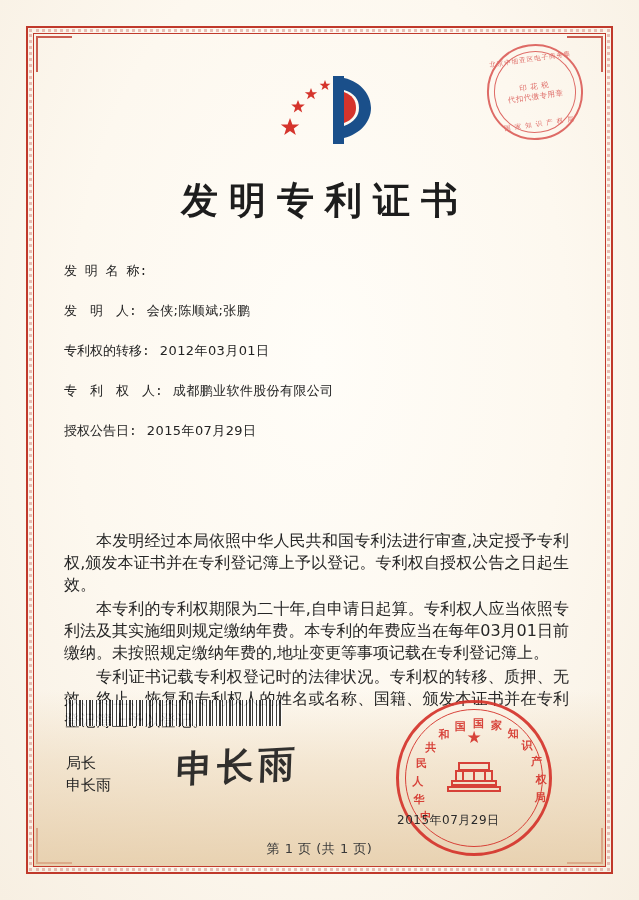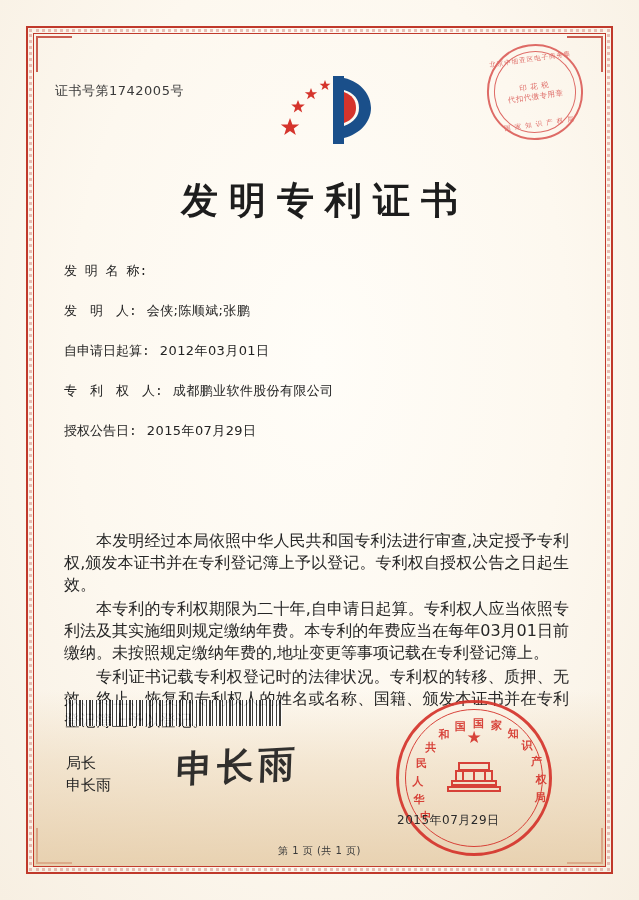--- a/index.html
+++ b/index.html
@@ -261,40 +261,39 @@
     letter-spacing: 4px;
     transform: rotate(-3deg) skewX(-5deg);
     opacity: .9;
   }
 
   .page-footer {
     position: absolute;
     left: 0; right: 0;
     bottom: 42px;
     text-align: center;
-    font-size: 10px;
+    font-size: 13px;
     color: #3a3a3a;
     letter-spacing: .5px;
   }
 </style>
 </head>
 <body>
 
 <div class="page">
 
   <div class="border-deco"></div>
   <div class="border-outer"></div>
   <div class="border-inner"></div>
   <div class="corner tl"></div>
   <div class="corner tr"></div>
   <div class="corner bl"></div>
   <div class="corner br"></div>
   <div class="bottom-band"></div>
 
-  <div class="cert-number">证书号第1742005号</div>
 
   <div class="logo">
     <svg viewBox="0 0 96 76" width="96" height="76" aria-hidden="true">
       <g fill="#d5342c">
         <polygon points="12,46 14.4,52.4 21.2,52.4 15.8,56.6 17.8,63 12,59 6.2,63 8.2,56.6 2.8,52.4 9.6,52.4"></polygon>
         <polygon points="20,28 21.8,32.6 26.8,32.6 22.8,35.7 24.2,40.4 20,37.5 15.8,40.4 17.2,35.7 13.2,32.6 18.2,32.6"></polygon>
         <polygon points="33,16 34.6,20.2 39.2,20.2 35.5,23 36.9,27.3 33,24.6 29.1,27.3 30.5,23 26.8,20.2 31.4,20.2"></polygon>
         <polygon points="47,8 48.4,11.8 52.4,11.8 49.2,14.3 50.4,18.1 47,15.7 43.6,18.1 44.8,14.3 41.6,11.8 45.6,11.8"></polygon>
       </g>
       <path d="M55 4 L55 72 L66 72 L66 4 Z" fill="#1a4f8a"></path>
@@ -317,21 +316,21 @@
 
   <div class="fields">
     <div class="field-row">
       <span class="field-label">发 明 名 称:</span>
     </div>
     <div class="field-row">
       <span class="field-label">发　明　人:</span>
       <span class="field-value">会侠;陈顺斌;张鹏</span>
     </div>
     <div class="field-row">
-      <span class="field-label">自申请日起算:</span>
+      <span class="field-label">专利权的转移:</span>
       <span class="field-value">2012年03月01日</span>
     </div>
     <div class="field-row">
       <span class="field-label">专　利　权　人:</span>
       <span class="field-value">成都鹏业软件股份有限公司</span>
     </div>
     <div class="field-row">
       <span class="field-label">授权公告日:</span>
       <span class="field-value">2015年07月29日</span>
     </div>

